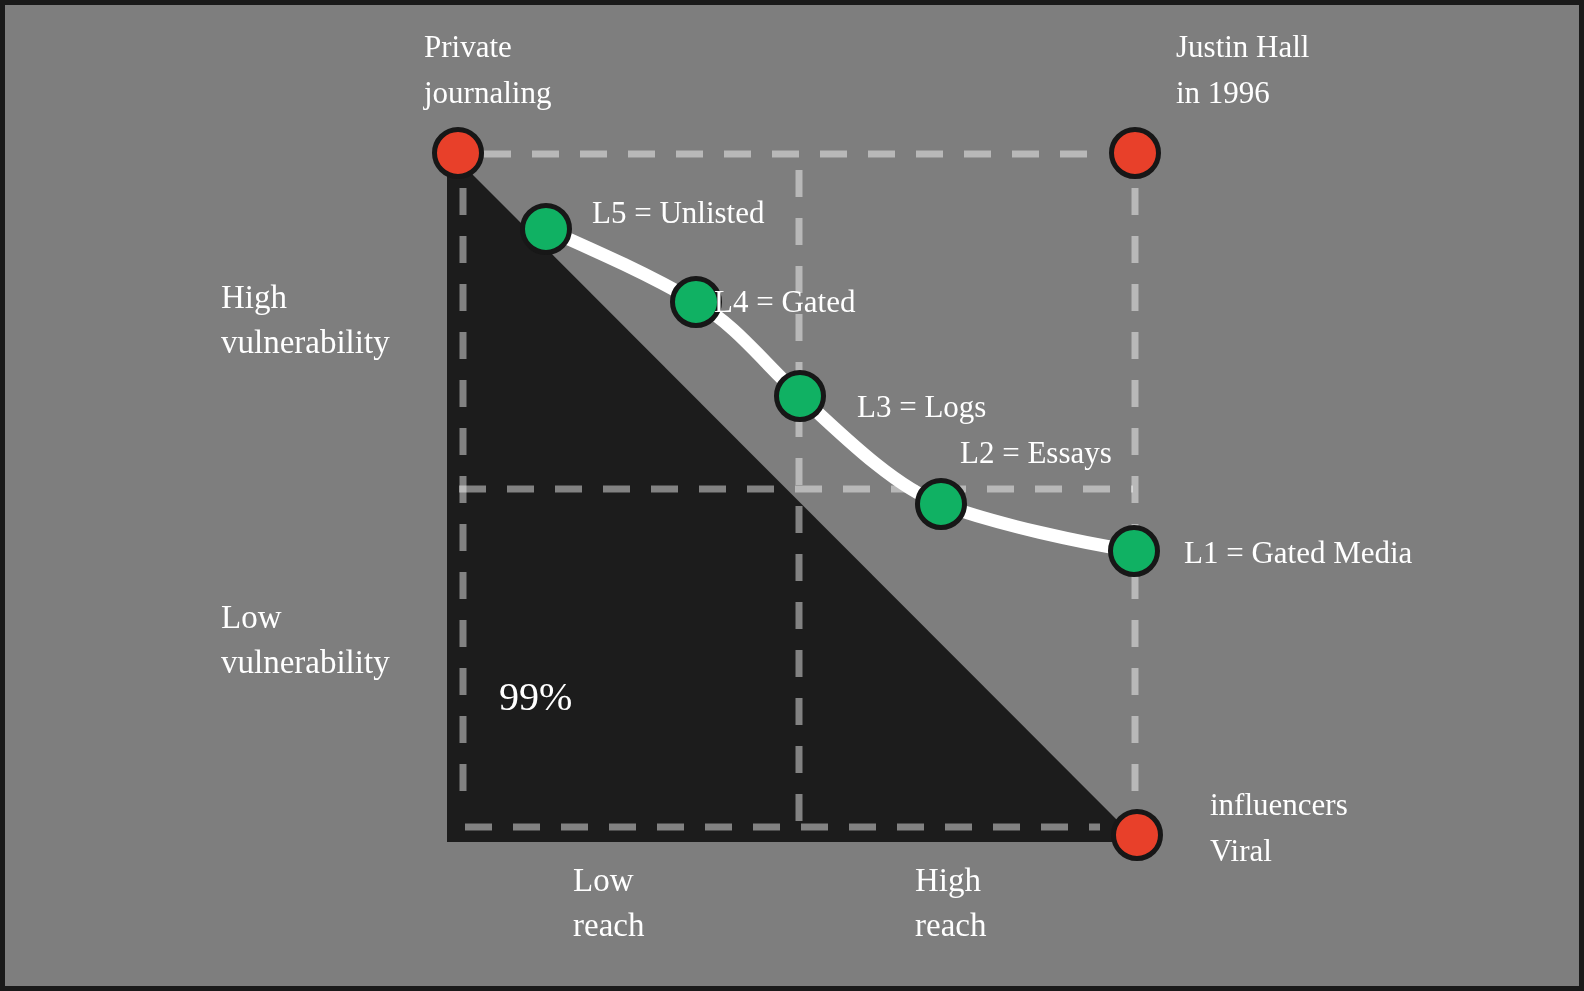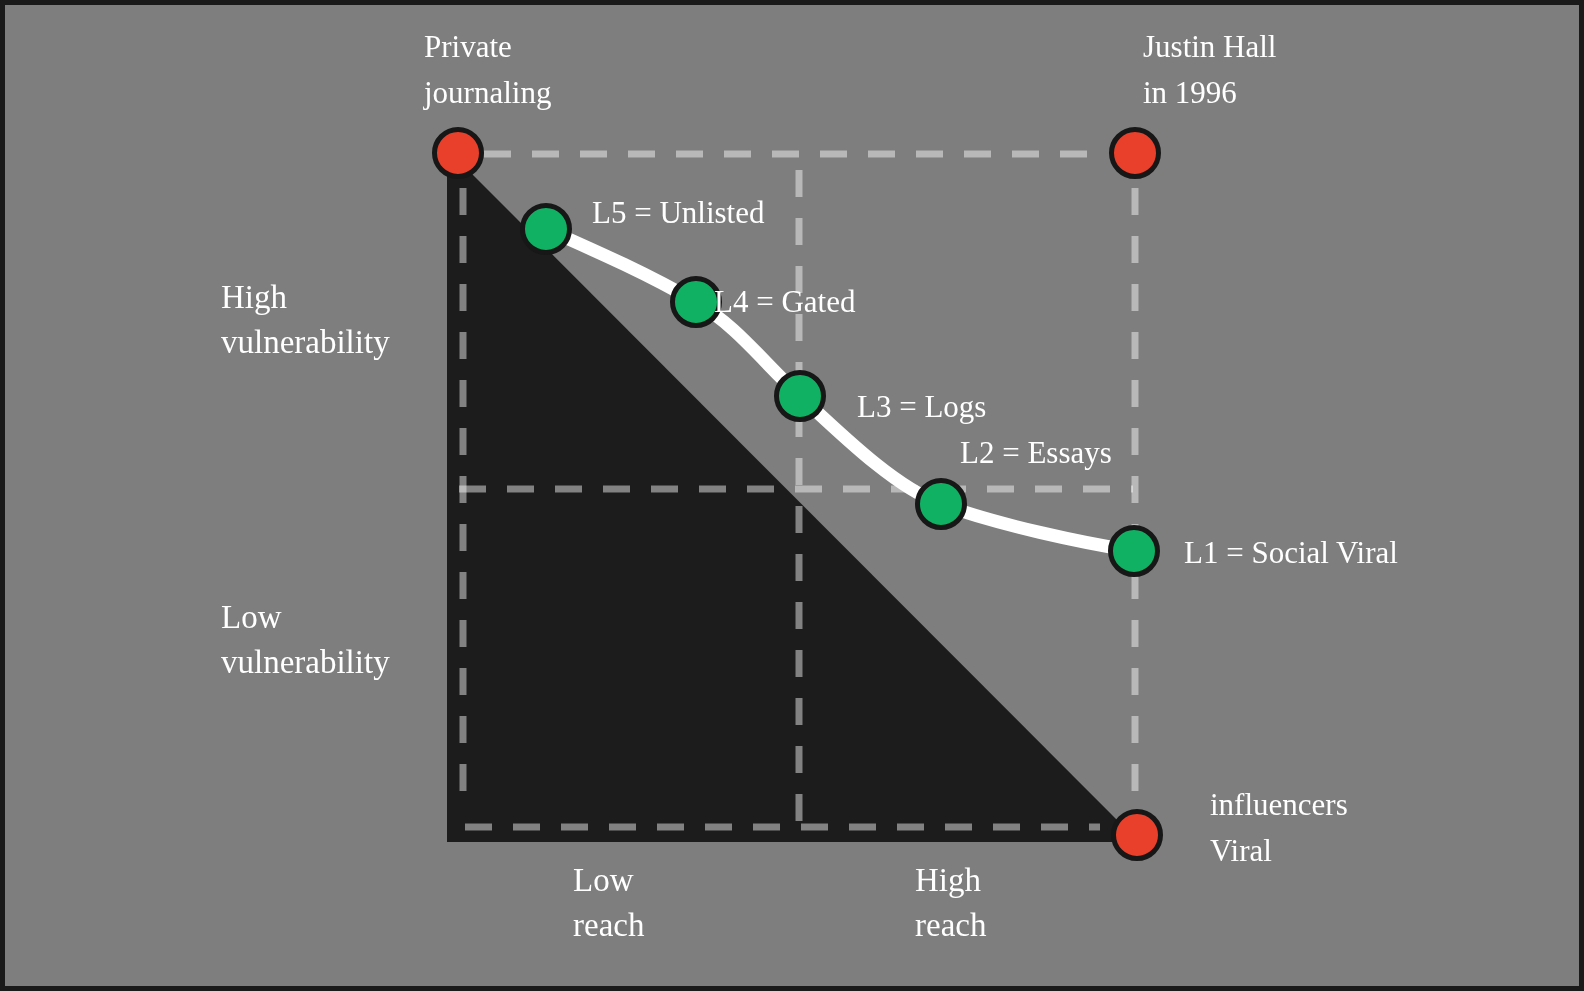--- a/index.html
+++ b/index.html
@@ -67,49 +67,50 @@
   <div class="dot green" style="left:546px;top:229px"></div>
   <div class="dot green" style="left:696px;top:302px"></div>
   <div class="dot green" style="left:800px;top:396px"></div>
   <div class="dot green" style="left:941px;top:504px"></div>
   <div class="dot green" style="left:1134px;top:551px"></div>
 
   <div class="lbl" style="left:424px;top:24px">
     <span class="line">Private</span>
     <span class="line">journaling</span>
   </div>
-  <div class="lbl" style="left:1143px;top:24px">
+  <div class="lbl" style="left:1176px;top:24px">
     <span class="line">Justin Hall</span>
     <span class="line">in 1996</span>
   </div>
   <div class="lbl" style="left:1210px;top:782px">
     <span class="line">influencers</span>
     <span class="line">Viral</span>
   </div>
 
   <div class="lbl" style="left:592px;top:190px">L5 = Unlisted</div>
   <div class="lbl" style="left:714px;top:279px">L4 = Gated</div>
   <div class="lbl" style="left:857px;top:384px">L3 = Logs</div>
   <div class="lbl" style="left:960px;top:430px">L2 = Essays</div>
-  <div class="lbl" style="left:1184px;top:530px">L1 = Social Viral</div>
+  <div class="lbl" style="left:1184px;top:530px">L1 = Gated Media</div>
 
   <div class="lbl axis-lbl" style="left:221px;top:275px">
     <span class="line">High</span>
     <span class="line">vulnerability</span>
   </div>
   <div class="lbl axis-lbl" style="left:221px;top:595px">
     <span class="line">Low</span>
     <span class="line">vulnerability</span>
   </div>
   <div class="lbl axis-lbl" style="left:573px;top:858px">
     <span class="line">Low</span>
     <span class="line">reach</span>
   </div>
   <div class="lbl axis-lbl" style="left:915px;top:858px">
     <span class="line">High</span>
     <span class="line">reach</span>
   </div>
 
   <div class="lbl annotation" style="left:499px;top:668px">
+    <span class="line">99%</span>
   </div>
 
   <div class="frame"></div>
 </div>
 
 </body></html>

